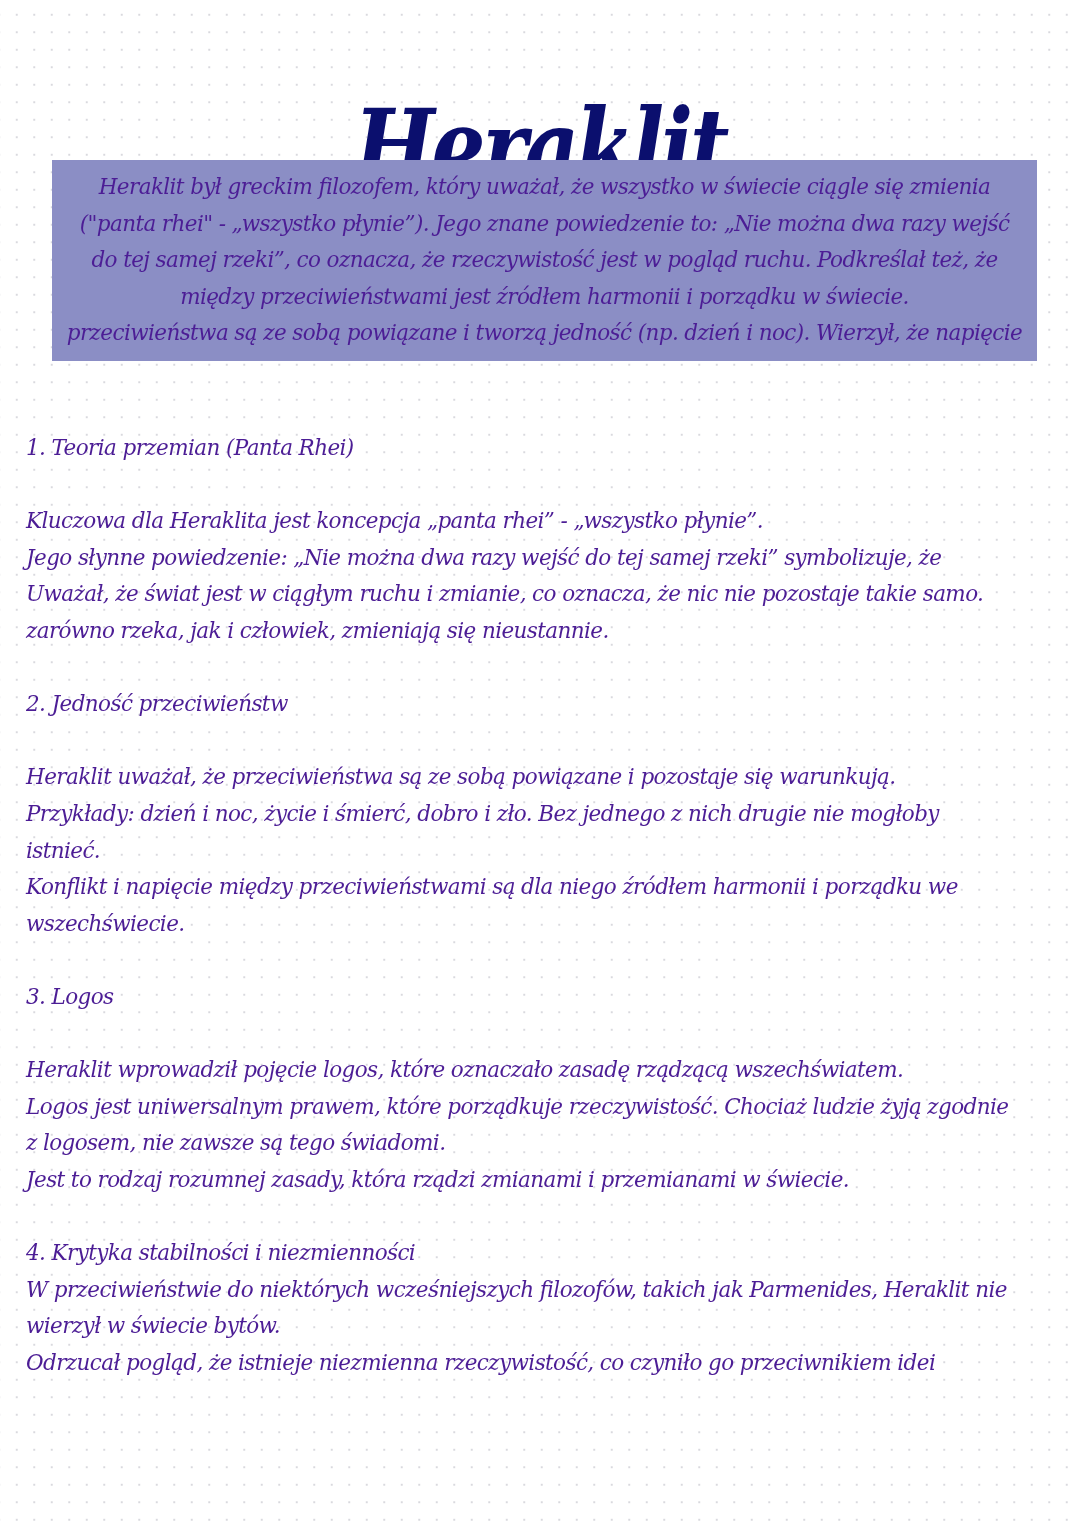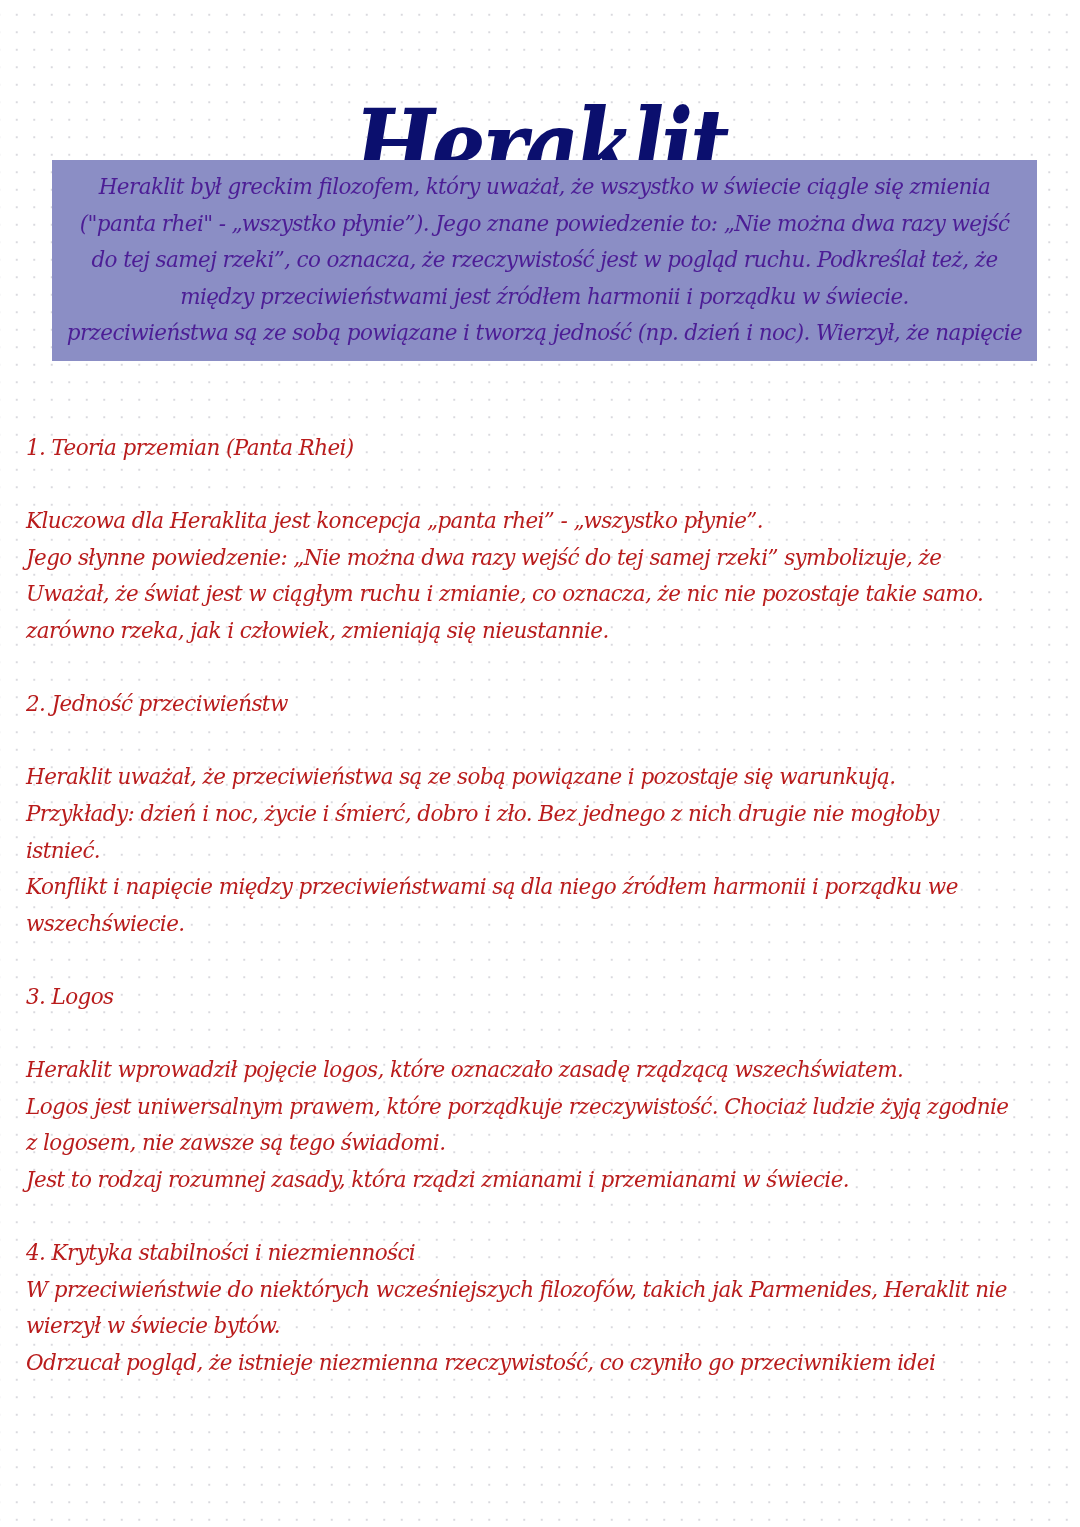--- a/index.html
+++ b/index.html
@@ -57,21 +57,21 @@
     }
     .line {
       display: block;
       white-space: nowrap;
       font-family: "DejaVu Serif", serif;
       font-style: italic;
       font-size: 21.5px;
       line-height: 36.6px;
       height: 36.6px;
       letter-spacing: -0.6px;
-      color: #b91c1c;
+      color: #4c1d95;
     }
     .gap { height: 36.6px; }
   </style>
 </head>
 <body>
 
 <h1 class="title">Heraklit</h1>
 
 <div class="summary-box">
   <p>

